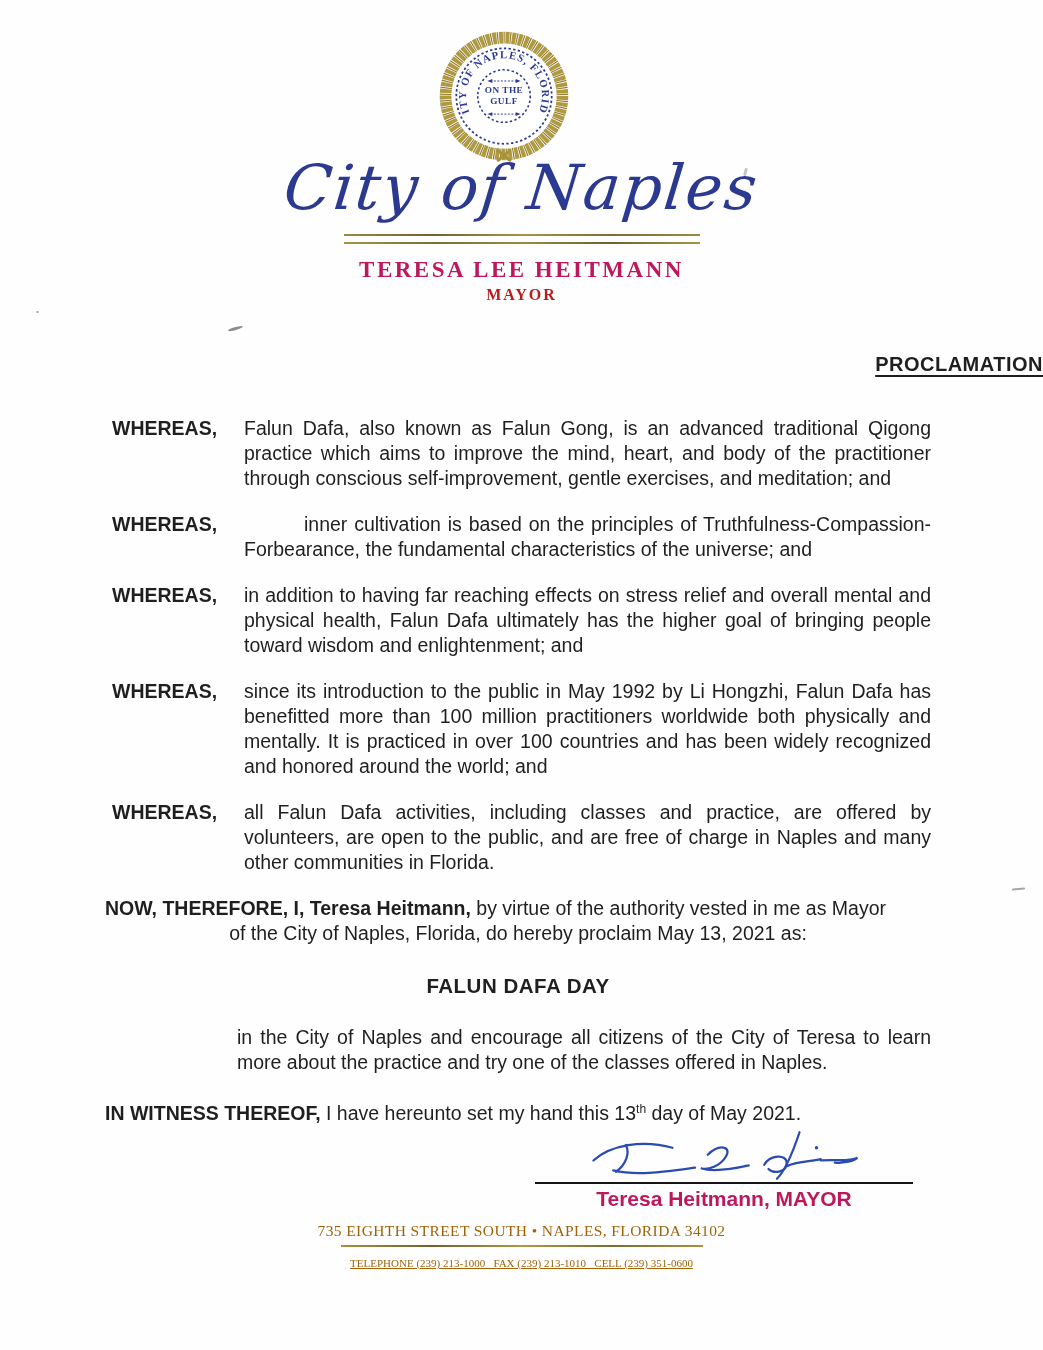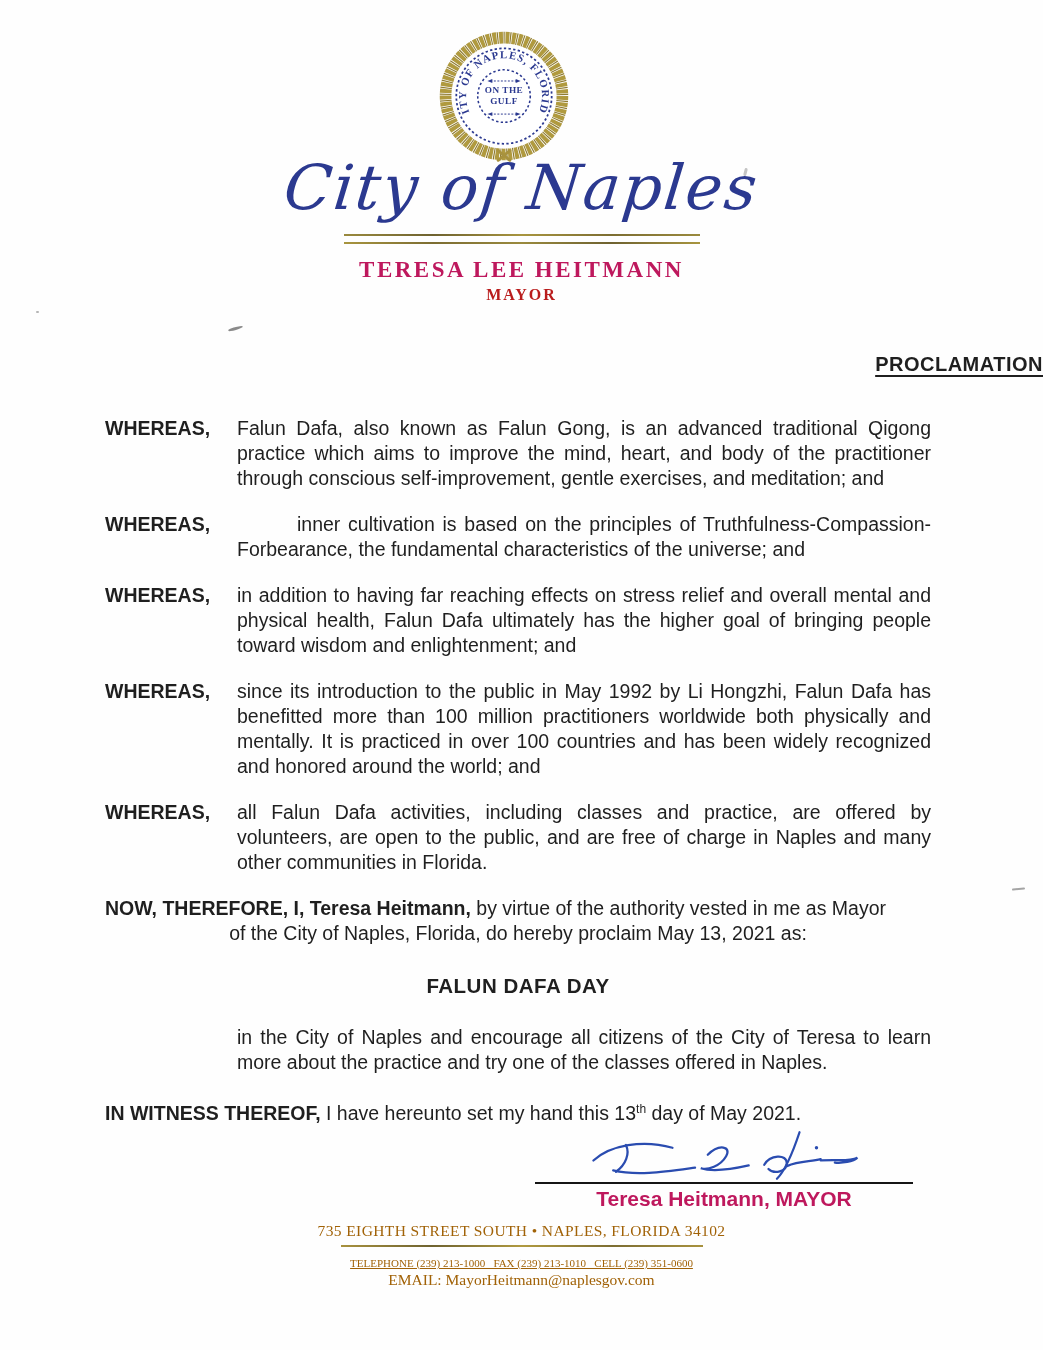--- a/index.html
+++ b/index.html
@@ -27,21 +27,21 @@
   .mayor-title{
     font-family:"Liberation Serif",serif; font-weight:bold; color:#b91c1c;
     font-size:16px; letter-spacing:2px; margin-top:3px;
   }
   .doc-title{
     font-weight:bold; font-size:20px; letter-spacing:.5px; margin-top:49px;
     text-decoration:underline; text-underline-offset:4px; text-decoration-thickness:2px;text-align:right;
   }
   
   .doc-body{ padding:0 112px 0 105px; margin-top:40px; font-size:19.5px; line-height:25px; }
-  .whereas-row{ display:flex; margin-bottom:21px; }
+  .whereas-row{ display:flex; margin-bottom:21px;margin-left:7px; }
   .whereas-label{ flex:0 0 132px; font-weight:bold; }
   .whereas-text{ flex:1; text-align:justify; }
   .indent-first{ text-indent:60px; }
   .therefore{ margin-top:0; }
   .therefore .l1{ text-align:left; }
   .therefore .l2{ text-align:center; margin-top:0; }
   .day-title{ text-align:center; font-weight:bold; font-size:20.5px; letter-spacing:.5px; margin:27px 0; }
   .closing{ margin-left:132px; text-align:justify; margin-bottom:26px; }
   .witness{ }
   .witness sup{ font-size:12px; vertical-align:super; line-height:0; }
@@ -182,20 +182,19 @@
       <circle cx="326" cy="28" r="2.4" fill="#2a4cb0"></circle>
     </svg>
     <div class="sig-line"></div>
     <div class="sig-name">Teresa Heitmann, MAYOR</div>
   </div>
 
   <div class="footer">
     <div class="address">735 EIGHTH STREET SOUTH • NAPLES, FLORIDA 34102</div>
     <div class="gold-rule"></div>
     <div class="phones">TELEPHONE (239) 213-1000   FAX (239) 213-1010   CELL (239) 351-0600</div>
-    <div class="email">EMAIL: MayorHeitmann@naplesgov.com</div>
   </div>
 
   <div class="speck sp1"></div>
   <div class="speck sp2"></div>
   <div class="speck sp3"></div>
   <div class="speck sp4"></div>
 </div>
 
 </body></html>

